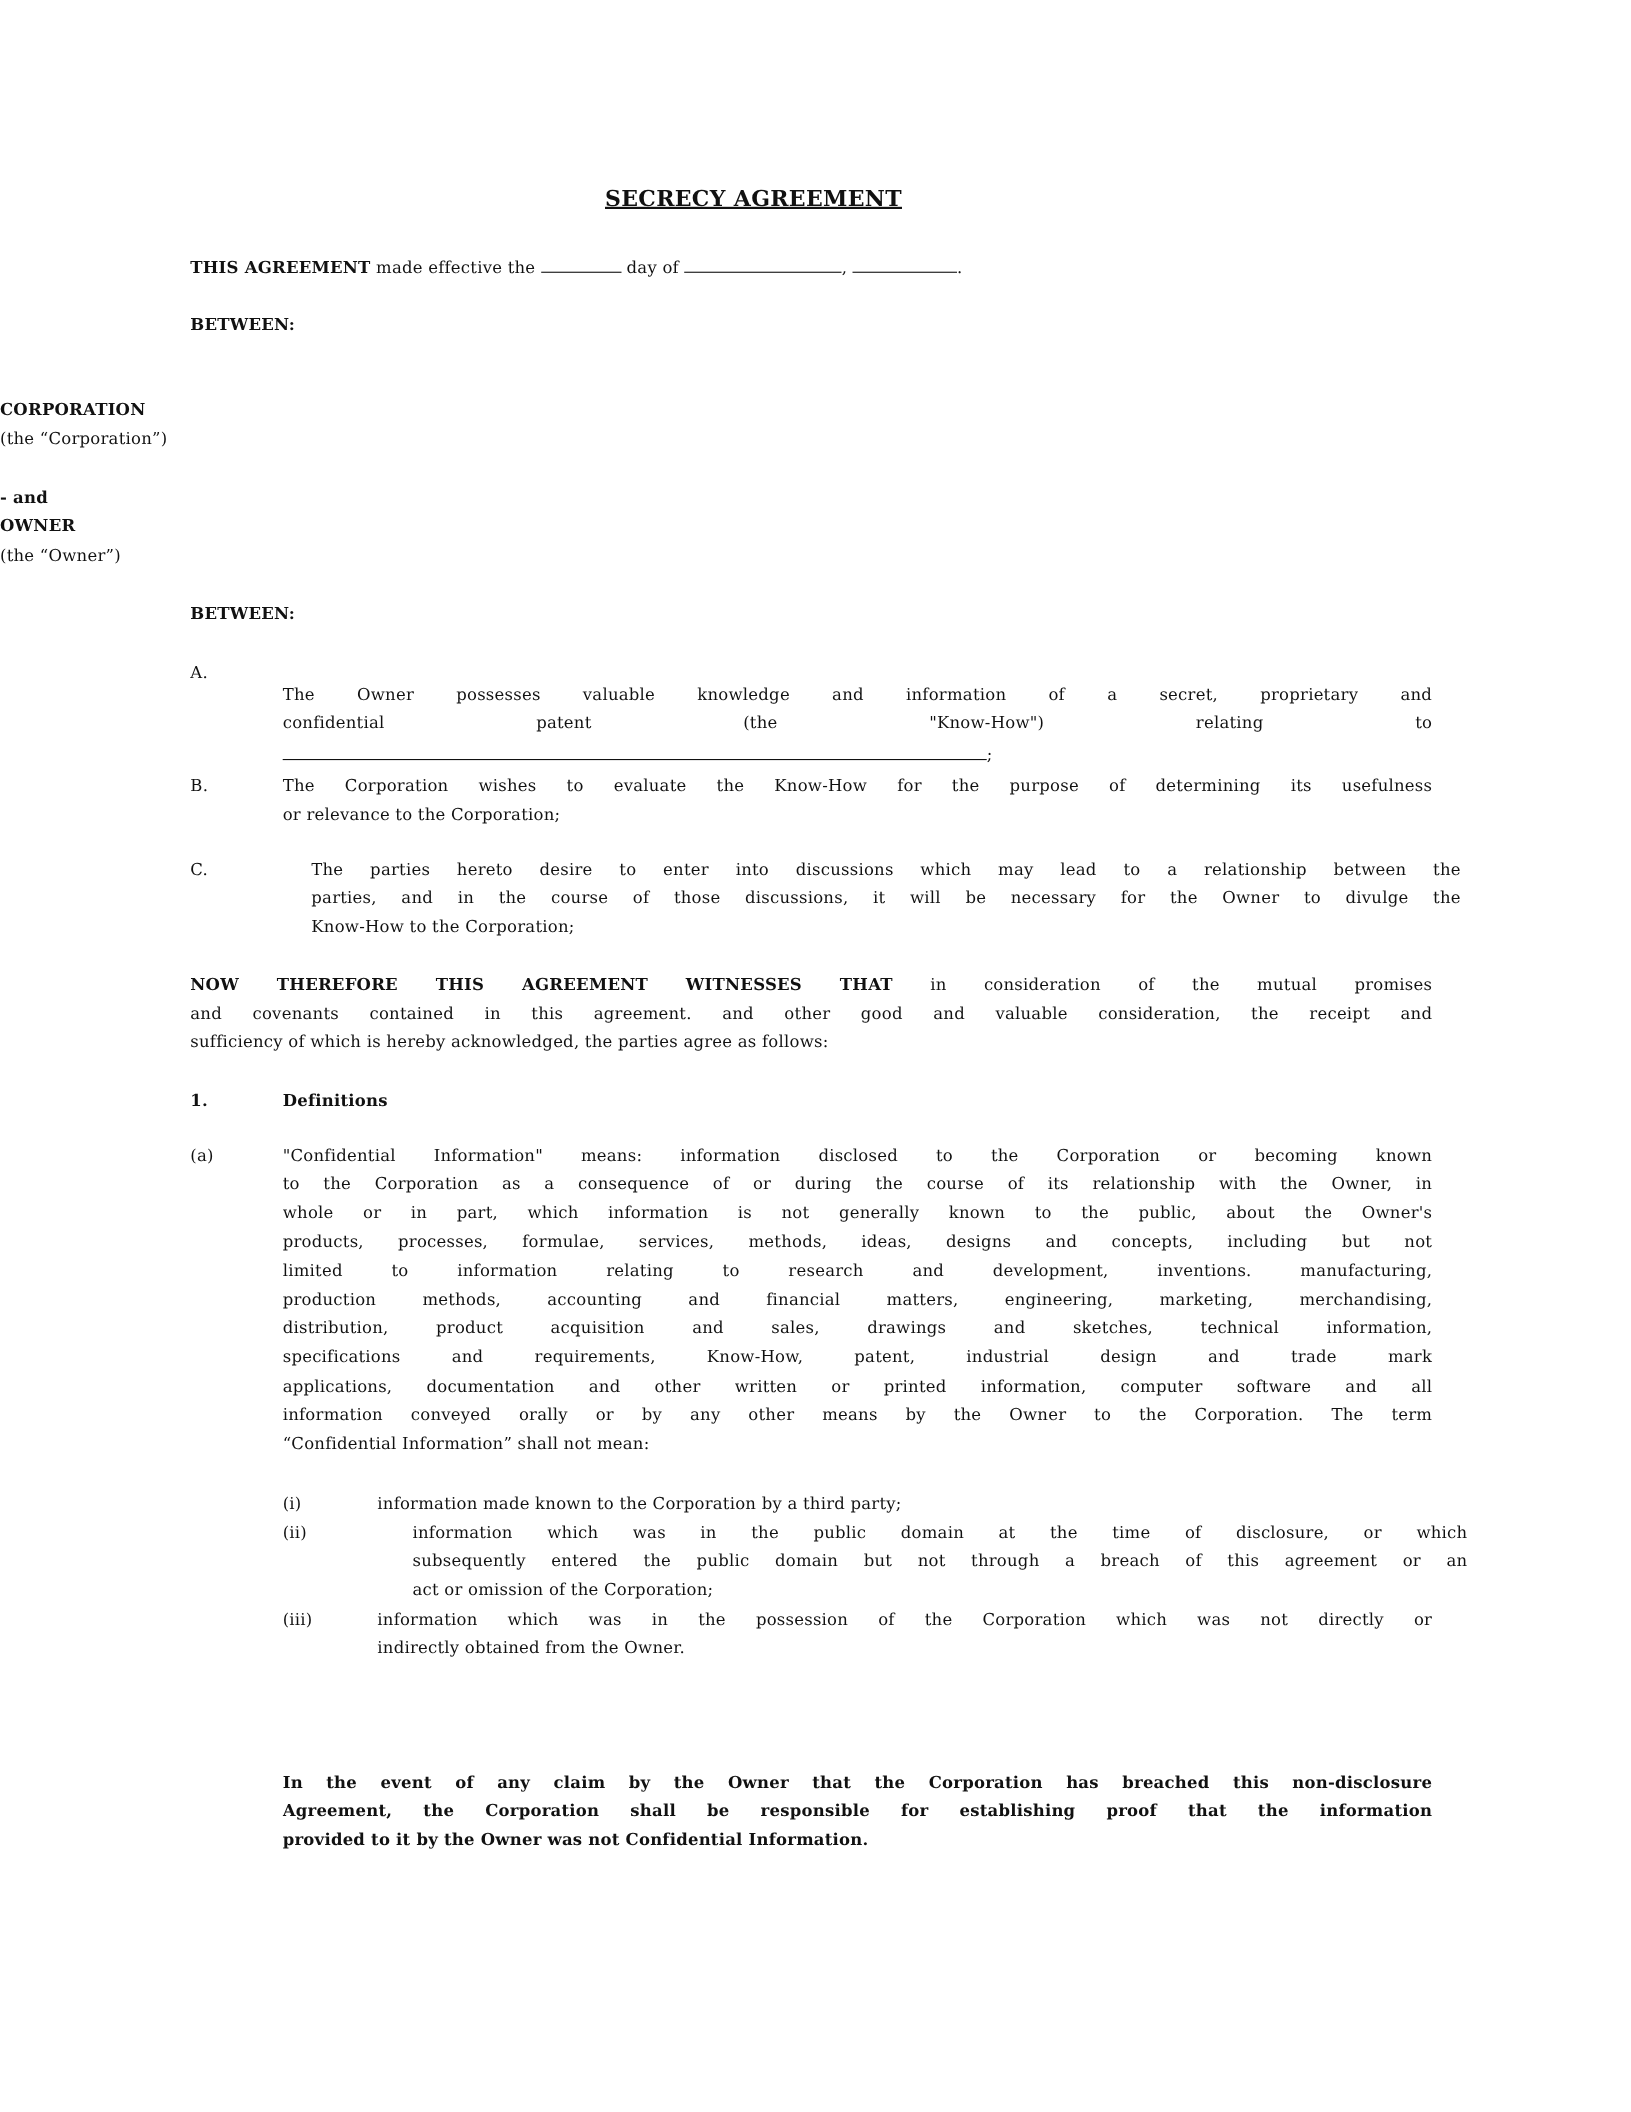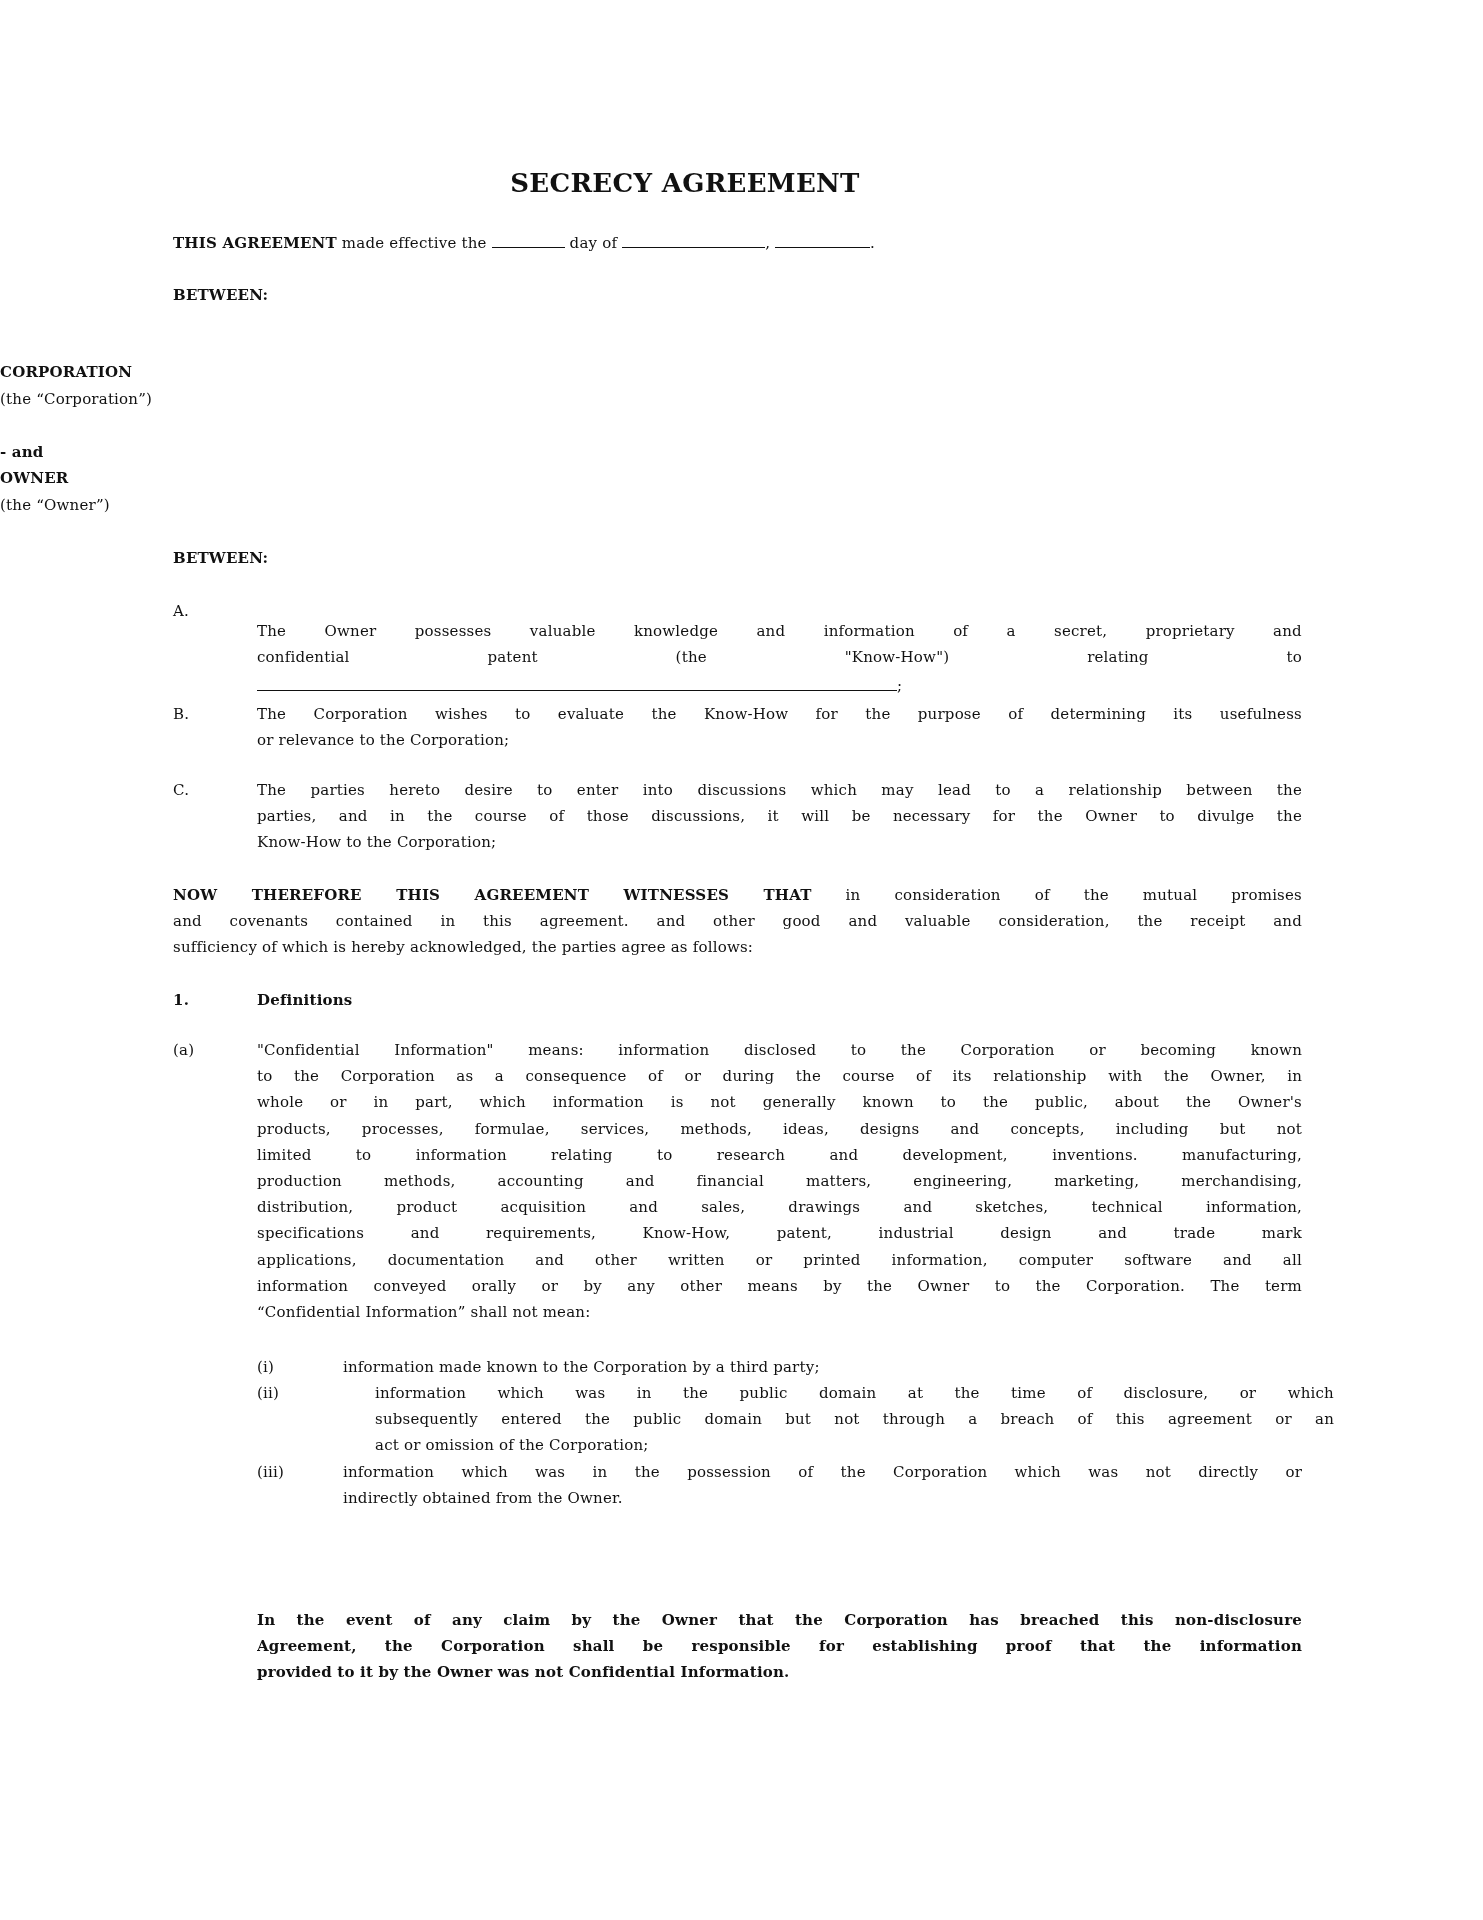--- a/index.html
+++ b/index.html
@@ -1,21 +1,21 @@
 <!DOCTYPE html>
 <html><head>
 <meta charset="utf-8">
 <style>
   html, body { margin: 0; padding: 0; background: #ffffff; }
   body { width: 1483px; height: 1920px; position: relative; overflow: hidden;
          font-family: "DejaVu Serif", "Liberation Serif", serif; color: #111; }
   .page { position: absolute; left: 0; top: 0; width: 1483px; height: 1920px; }
   .abs { position: absolute; white-space: nowrap; }
   .t { font-size: 15px; line-height: 26.2px; letter-spacing: 0.2px; }
-  .title { font-size: 26px; font-weight: bold; left: 0; width: 1370px; text-align: center; top: 168px; letter-spacing: 0.3px; }
+  .title { font-size: 20px; font-weight: bold; left: 0; width: 1370px; text-align: center; top: 168px; letter-spacing: 0.3px; text-decoration: underline; }
   b { font-weight: bold; }
   .blank { display: inline-block; border-bottom: 1.6px solid #111; height: 18px; vertical-align: baseline; }
   .center { text-align: left; left: 0; width: 1466px; }
   .label { left: 173px; }
   .body-col { left: 257px; width: 1045px; white-space: normal; text-align: justify; }
   .sub-label { left: 257px; }
   .sub-body { left: 343px; width: 959px; white-space: normal; text-align: justify; }
   .line { display: block; text-align: justify; text-align-last: justify; height: 26.2px; overflow: hidden; white-space: nowrap; }
   .line.last { text-align-last: left; }
   .jline { display: flex; justify-content: space-between; height: 26.2px; }
@@ -71,21 +71,21 @@
     <div style="height:26.2px;"><span class="sig-line"></span><span>;</span></div>
   </div>
 
   <div class="abs t label" style="top:701px;">B.</div>
   <div class="abs t body-col" style="top:701px;">
     <span class="line">The Corporation wishes to evaluate the Know-How for the purpose of determining its usefulness</span>
     <span class="line last">or relevance to the Corporation;</span>
   </div>
 
   <div class="abs t label" style="top:777px;">C.</div>
-  <div class="abs t body-col" style="top:777px;">
+  <div class="abs t body-col" style="top:777px;margin-left:26px;">
     <span class="line">The parties hereto desire to enter into discussions which may lead to a relationship between the</span>
     <span class="line">parties, and in the course of those discussions, it will be necessary for the Owner to divulge the</span>
     <span class="line last">Know-How to the Corporation;</span>
   </div>
 
   <div class="abs t" style="top:882px; left:173px; width:1129px; white-space:normal;">
     <span class="line"><b>NOW THEREFORE THIS AGREEMENT WITNESSES THAT</b><span> in consideration of the mutual promises</span></span>
     <span class="line">and covenants contained in this agreement. and other good and valuable consideration, the receipt and</span>
     <span class="line last">sufficiency of which is hereby acknowledged, the parties agree as follows:</span>
   </div>

